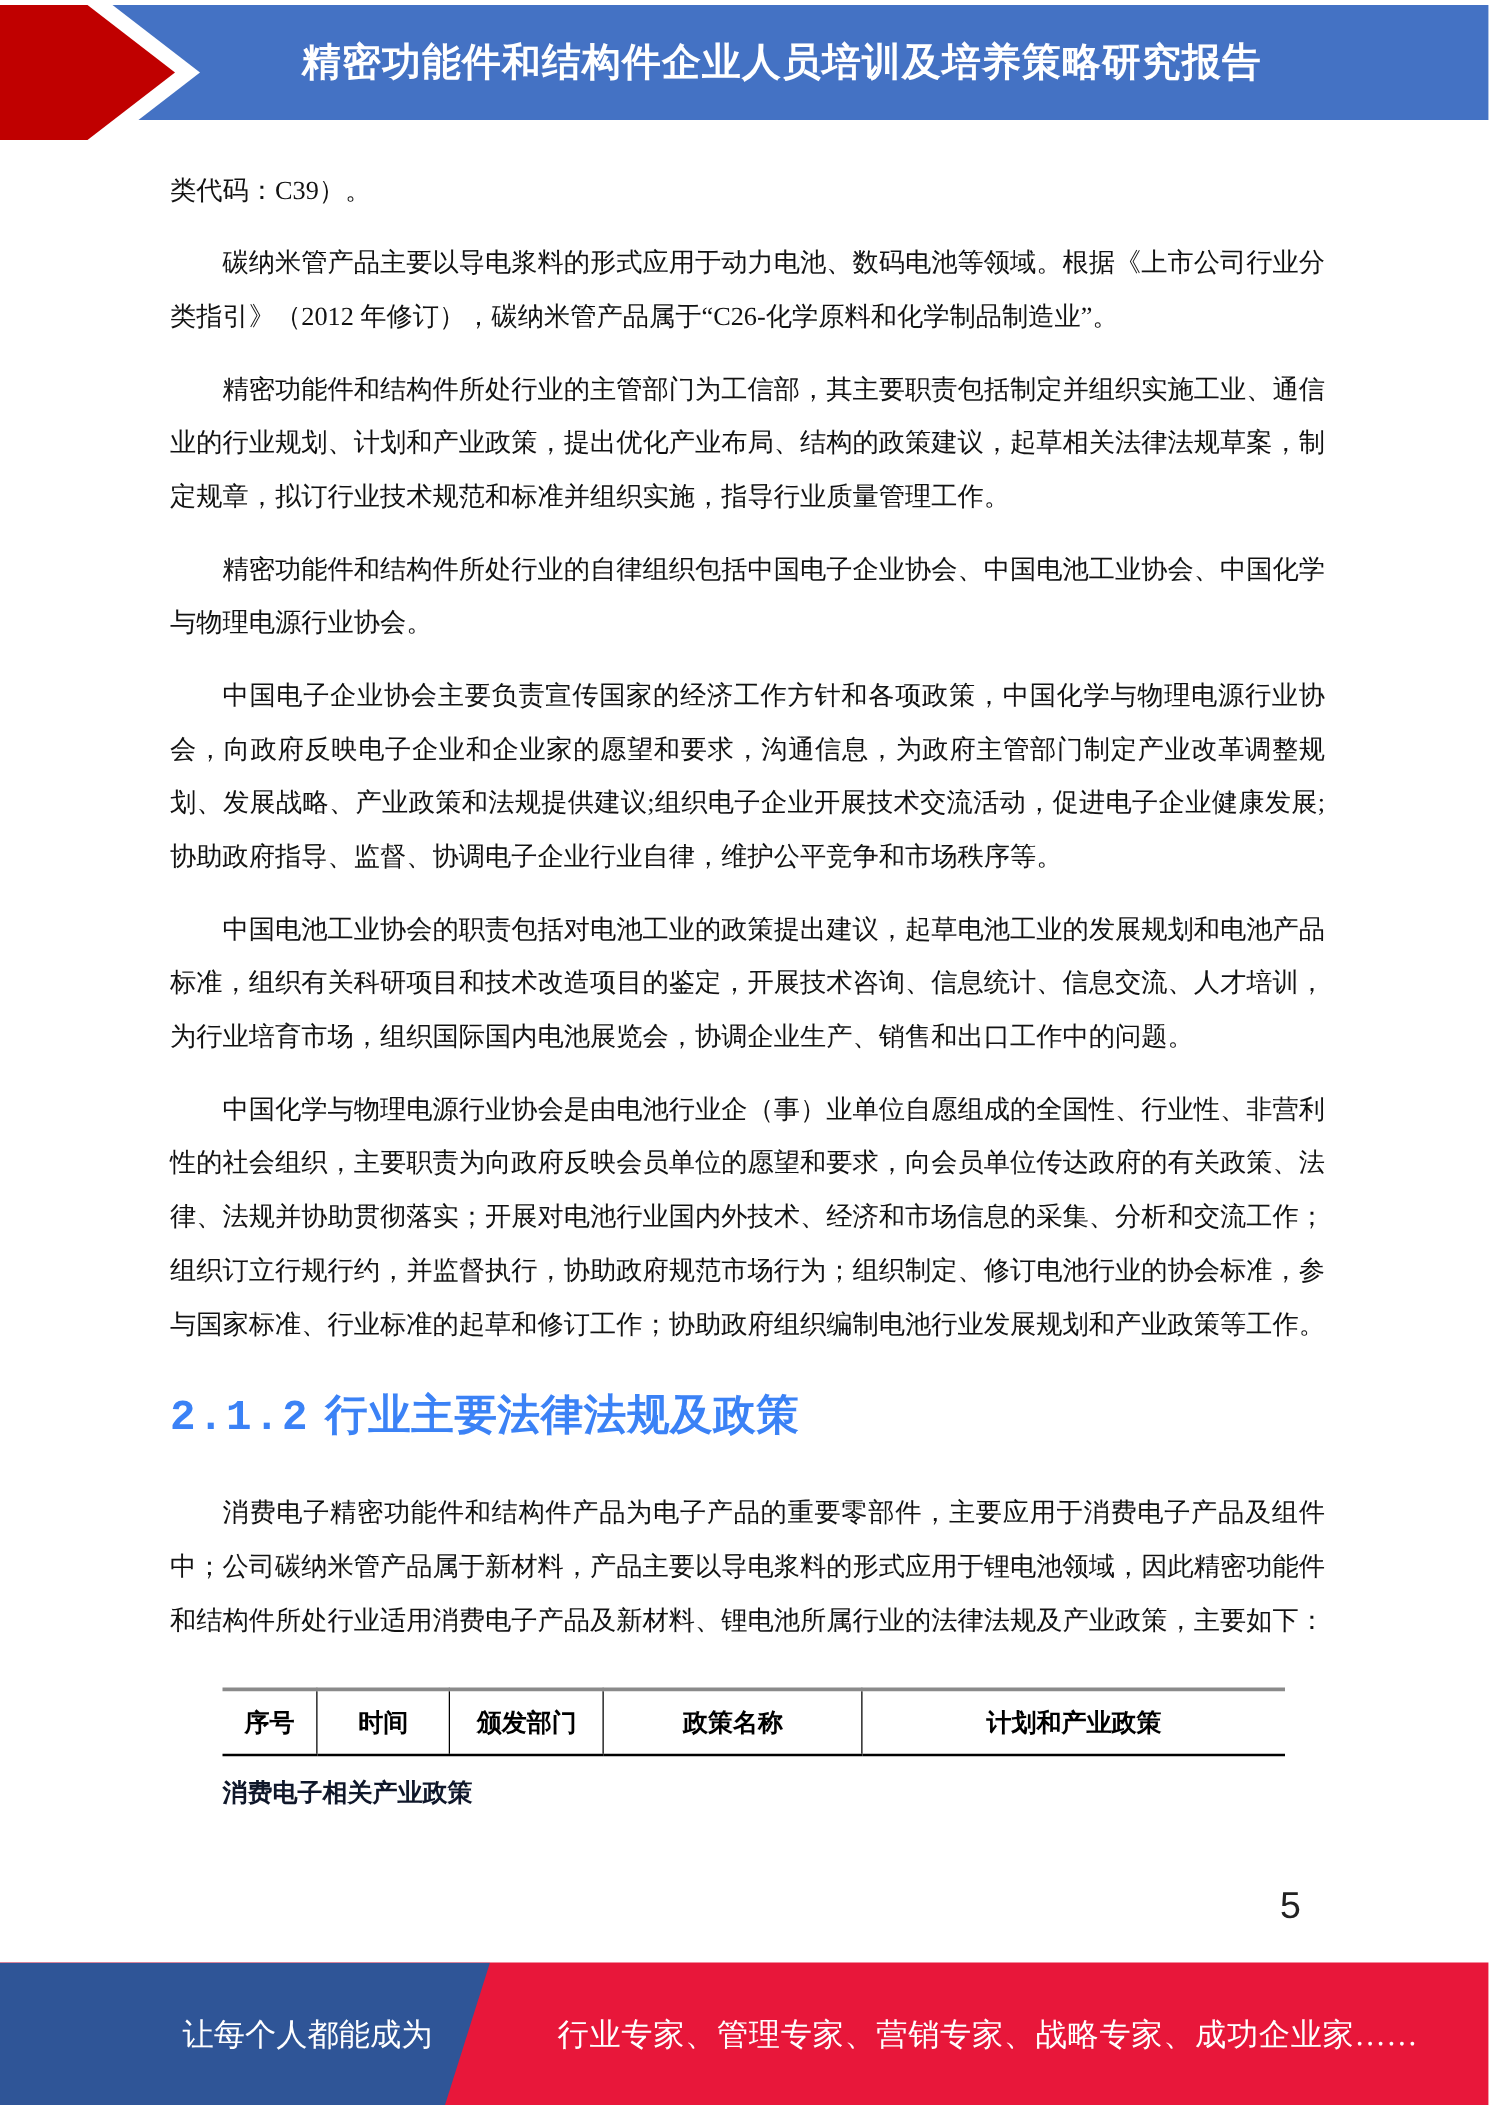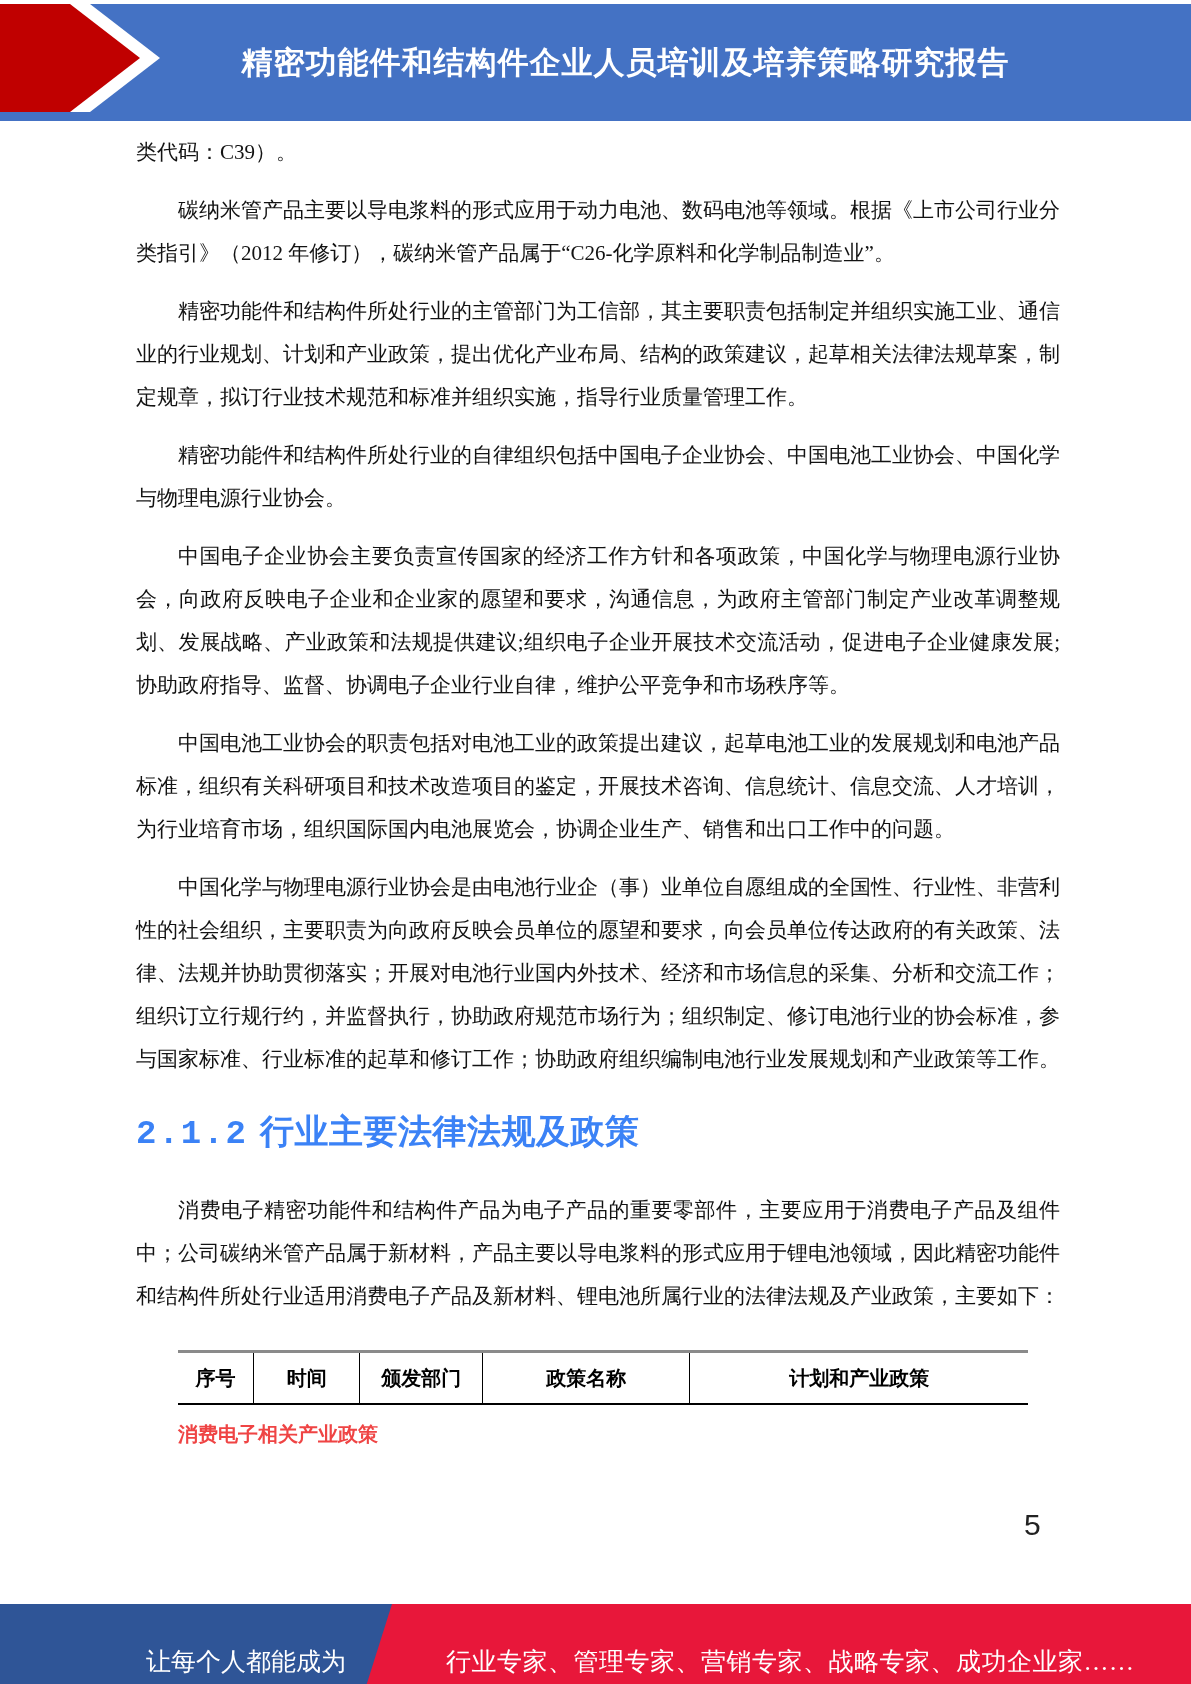--- a/index.html
+++ b/index.html
@@ -11,21 +11,21 @@
     background: #ffffff;
     overflow: hidden;
     font-family: "Liberation Serif", "DejaVu Serif", serif;
     color: #121212;
   }
 
   
   .banner {
     position: absolute;
     top: 4px; left: 0; right: 0;
-    height: 117px;
+    height: 92px;
     background: var(--banner-blue, #4472C4);
   }
   .banner-arrow {
     position: absolute;
     top: 0; left: 0;
     width: 200px; height: 108px;
     display: block;
   }
   .arrow-white { fill: #ffffff; }
   .arrow-red   { fill: var(--arrow-red, #C00000); }
@@ -98,39 +98,39 @@
   .col-no   { width: 70px; }
   .col-time { width: 102px; }
   .col-dept { width: 120px; }
   .col-name { width: 209px; }
   .col-desc { width: 349px; }
   .group-row {
     padding: 16px 0 6px 0;
     font-size: 20px;
     font-weight: bold;
     text-align: left;
-    color: #ef4444;
+    color: #0f172a;
     margin-left: 45px;
   }
 
   
   .page-number {
     position: absolute;
     top: 1508px;
     left: 1024px;
     font-size: 30px;
     color: #222222;
     font-family: "Liberation Sans", "DejaVu Sans", sans-serif;
   }
 
   
   .footer {
     position: absolute;
     left: 0; bottom: 0;
-    width: 1191px; height: 80px;
+    width: 1191px; height: 114px;
     background: var(--footer-red, #E8173A);
   }
   .footer-blue {
     position: absolute;
     top: 0; left: 0;
     width: 392px; height: 114px;
     background: var(--footer-blue, #2F5597);
     clip-path: polygon(0 0, 392px 0, 356px 114px, 0 114px);
   }
   .footer-left-text {

